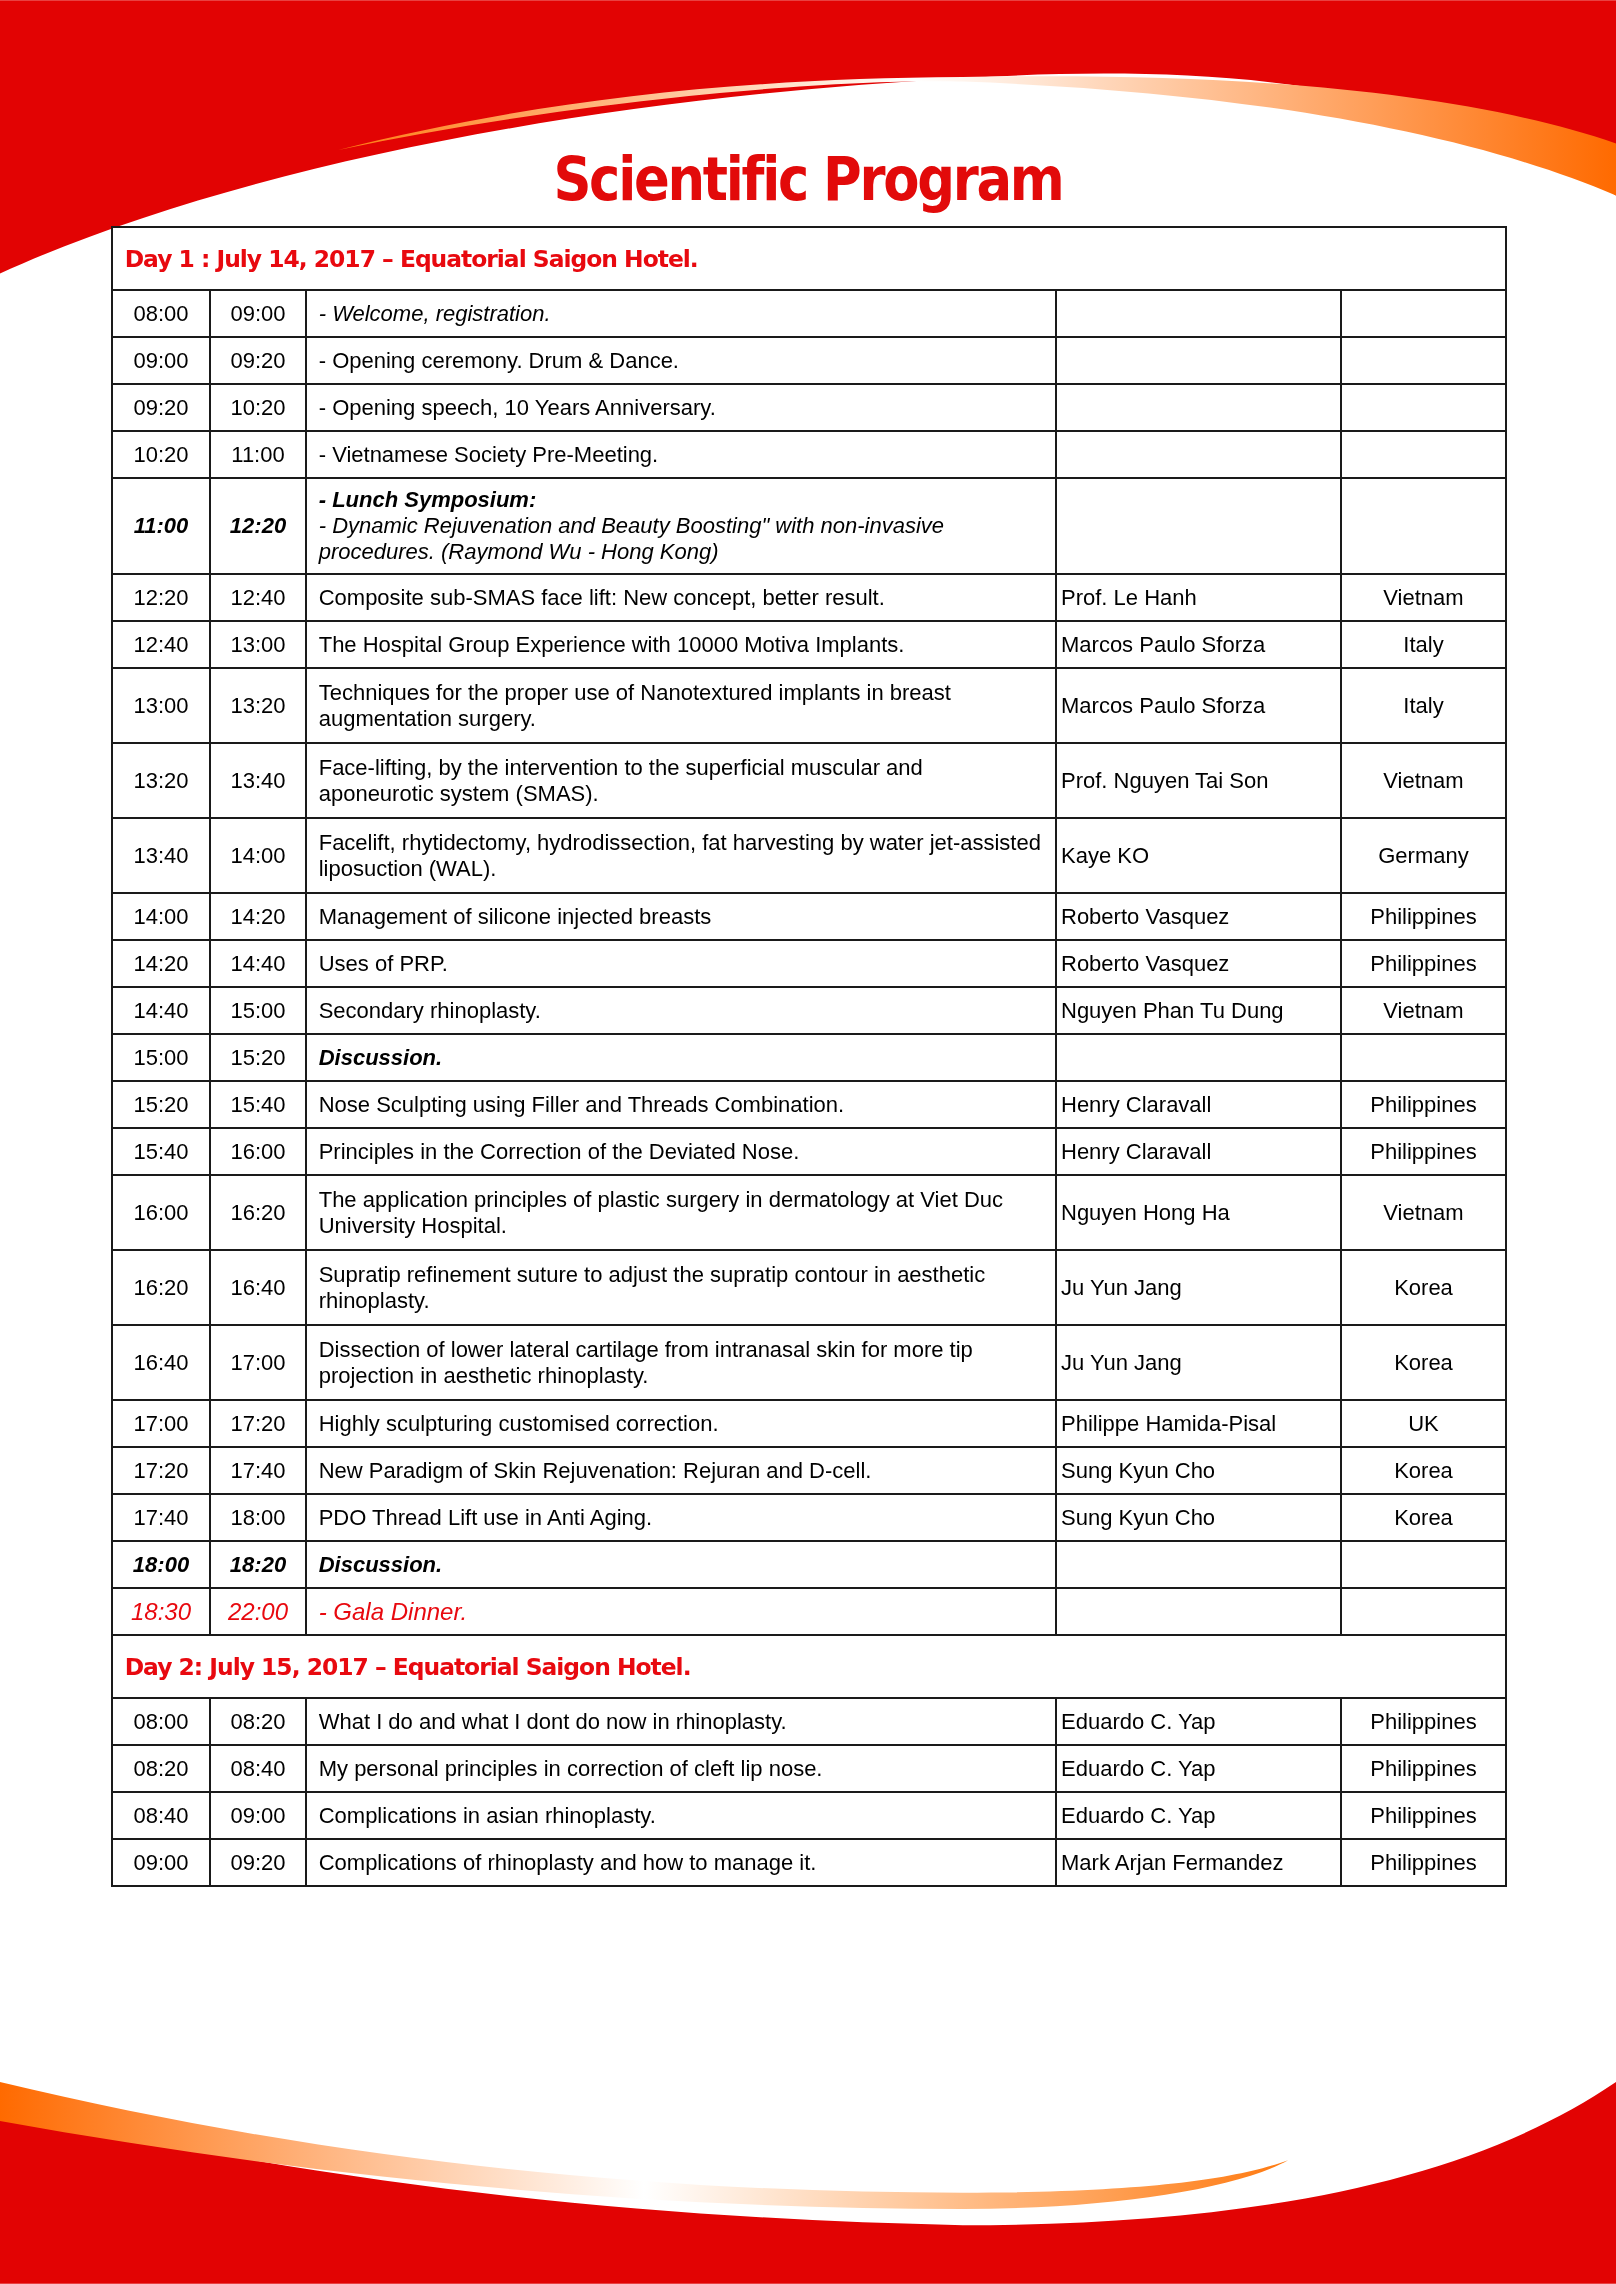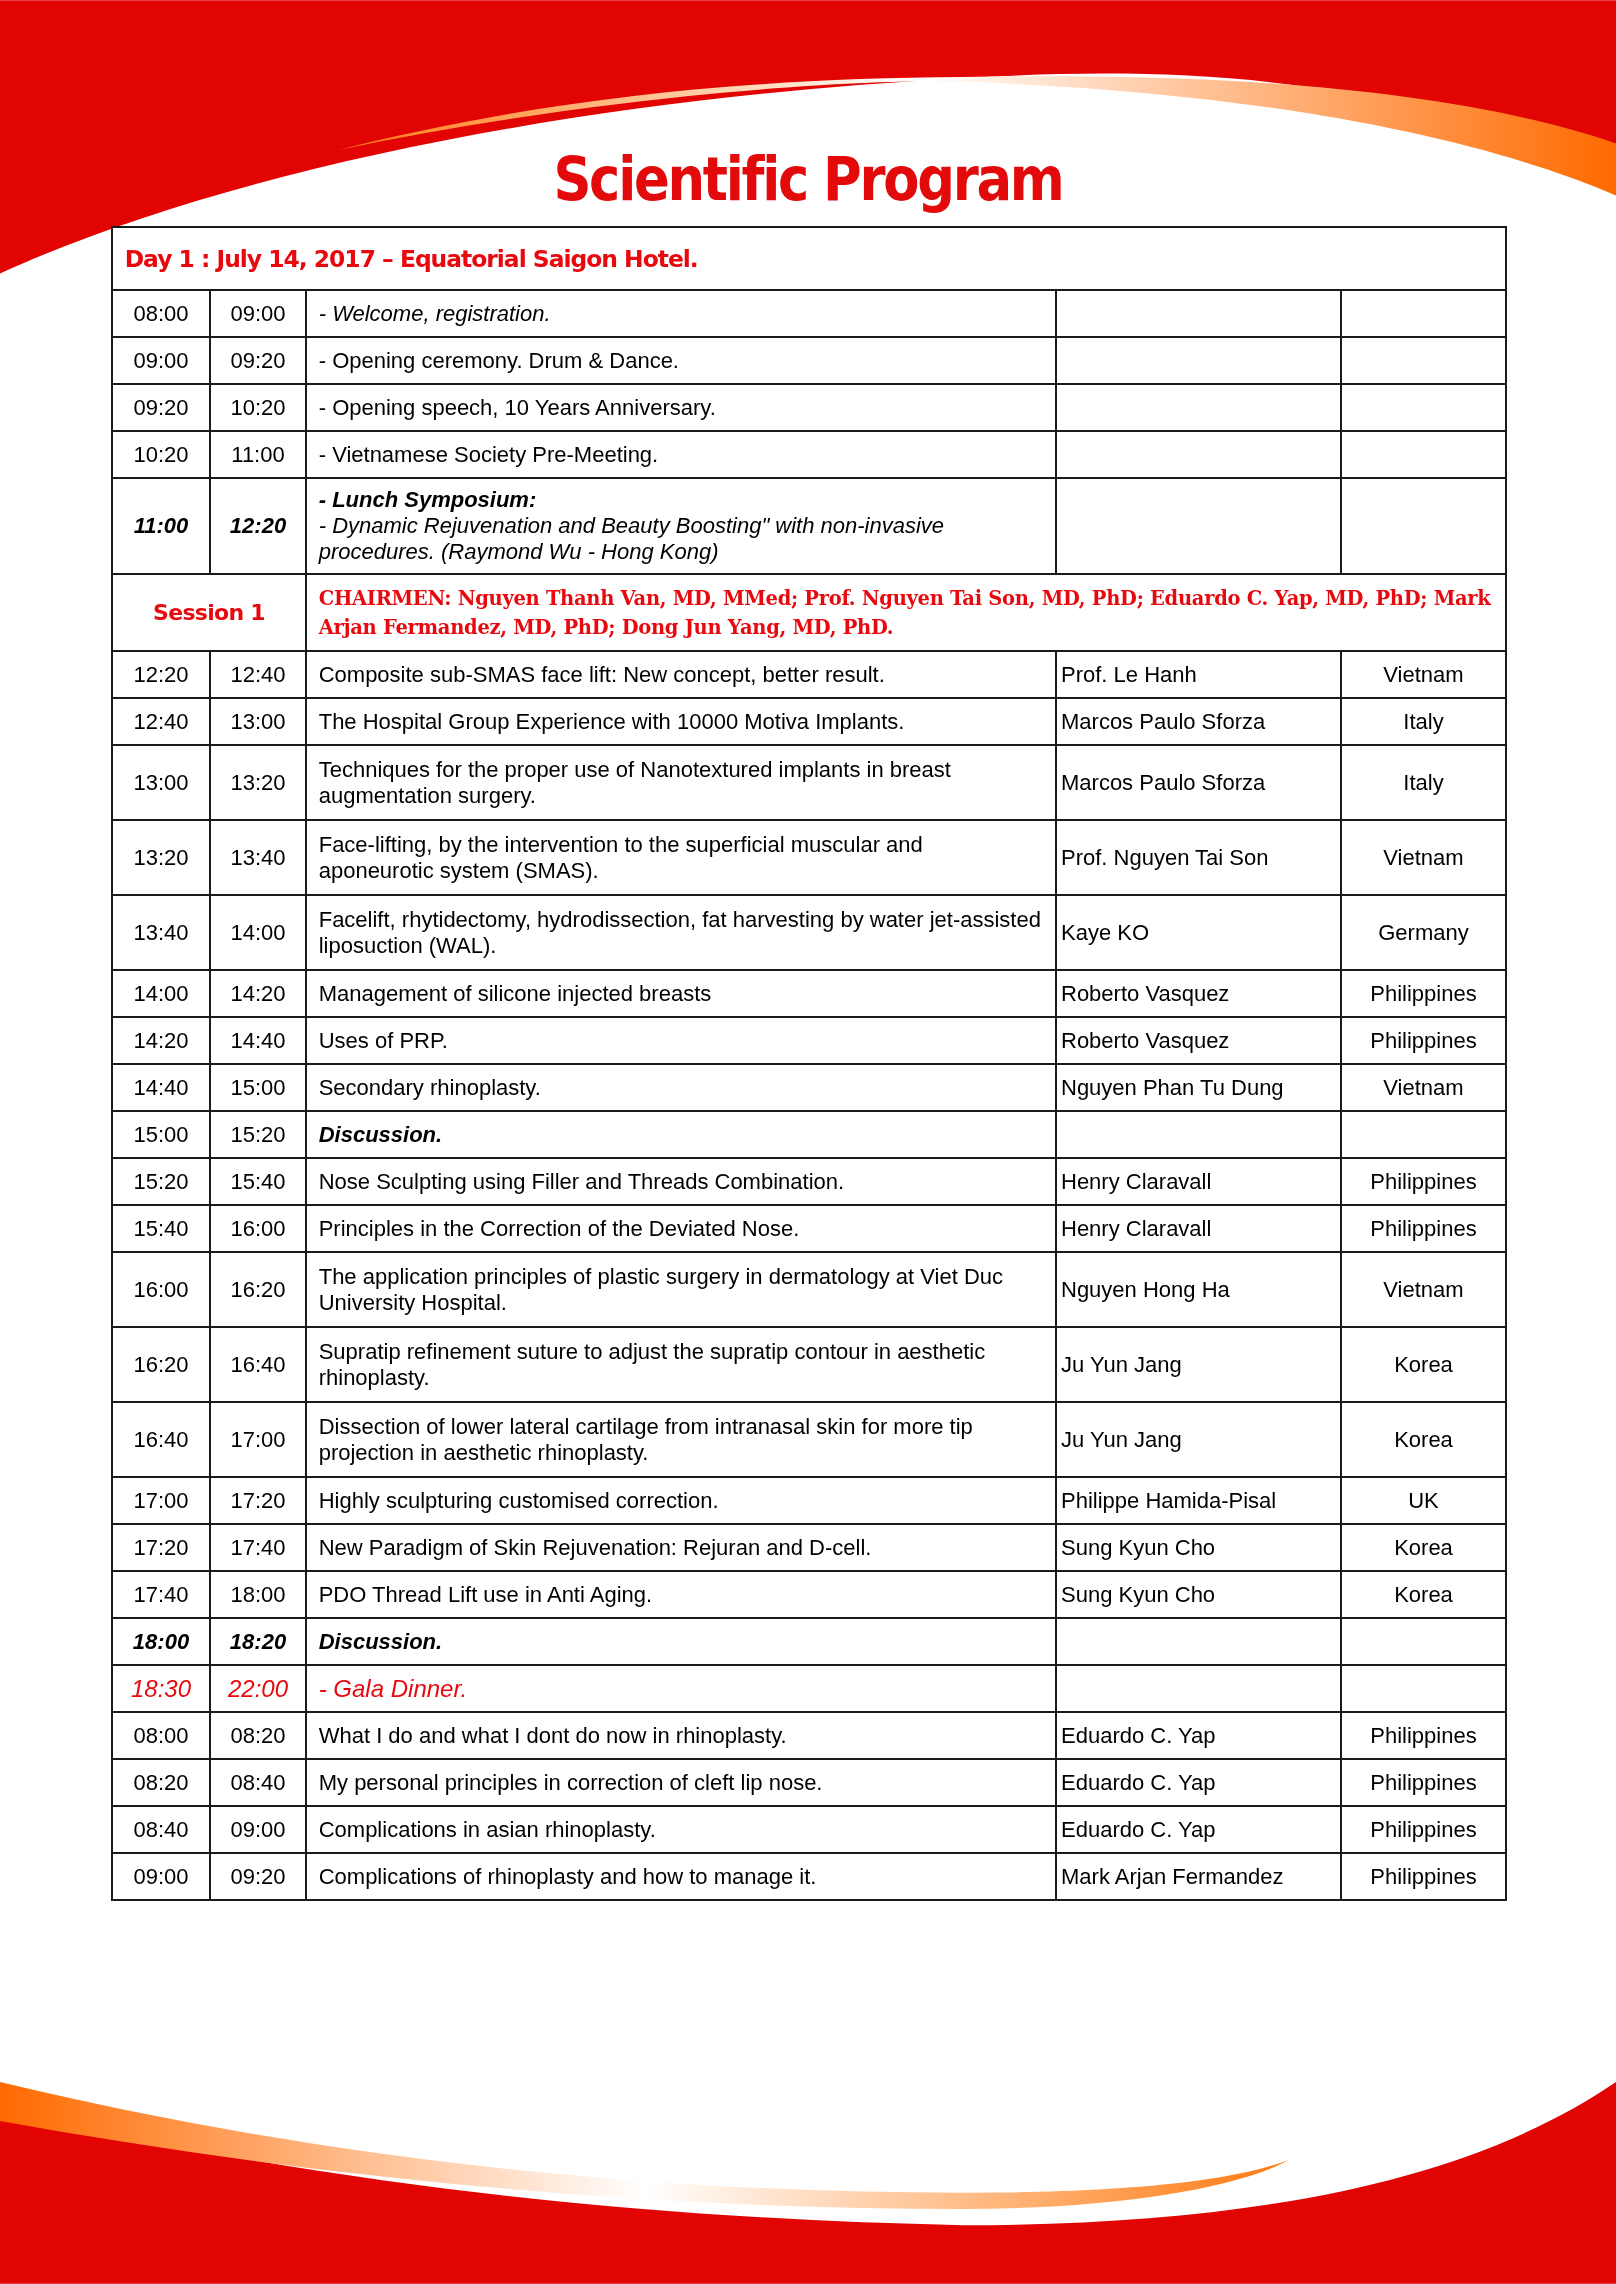--- a/index.html
+++ b/index.html
@@ -118,24 +118,20 @@
     <td class="time bold-italic">11:00</td>
     <td class="time bold-italic">12:20</td>
     <td style="height:81px;">
       <div class="bold-italic">- Lunch Symposium:</div>
       <div class="italic">- Dynamic Rejuvenation and Beauty Boosting" with non-invasive procedures. (Raymond Wu - Hong Kong)</div>
     </td>
     <td></td>
     <td></td>
   </tr>
 
-  <tr class="session">
-    <td colspan="2" class="session-label">Session 1</td>
-    <td colspan="3" class="chair">CHAIRMEN: Nguyen Thanh Van, MD, MMed; Prof. Nguyen Tai Son, MD, PhD; Eduardo C. Yap, MD, PhD; Mark Arjan Fermandez, MD, PhD; Dong Jun Yang, MD, PhD.</td>
-  </tr>
 
   <tr class="row-std">
     <td class="time">12:20</td>
     <td class="time">12:40</td>
     <td>Composite sub-SMAS face lift: New concept, better result.</td>
     <td class="speaker">Prof. Le Hanh</td>
     <td class="country">Vietnam</td>
   </tr>
   <tr class="row-std">
     <td class="time">12:40</td>
@@ -259,20 +255,23 @@
     <td></td>
   </tr>
   <tr class="row-std gala">
     <td class="time italic red">18:30</td>
     <td class="time italic red">22:00</td>
     <td class="italic red">- Gala Dinner.</td>
     <td></td>
     <td></td>
   </tr>
 
+  <tr class="day-header">
+    <td colspan="5">Day 2: July 15, 2017 – Equatorial Saigon Hotel.</td>
+  </tr>
 
 
   <tr class="row-std">
     <td class="time">08:00</td>
     <td class="time">08:20</td>
     <td>What I do and what I dont do now in rhinoplasty.</td>
     <td class="speaker">Eduardo C. Yap</td>
     <td class="country">Philippines</td>
   </tr>
   <tr class="row-std">

